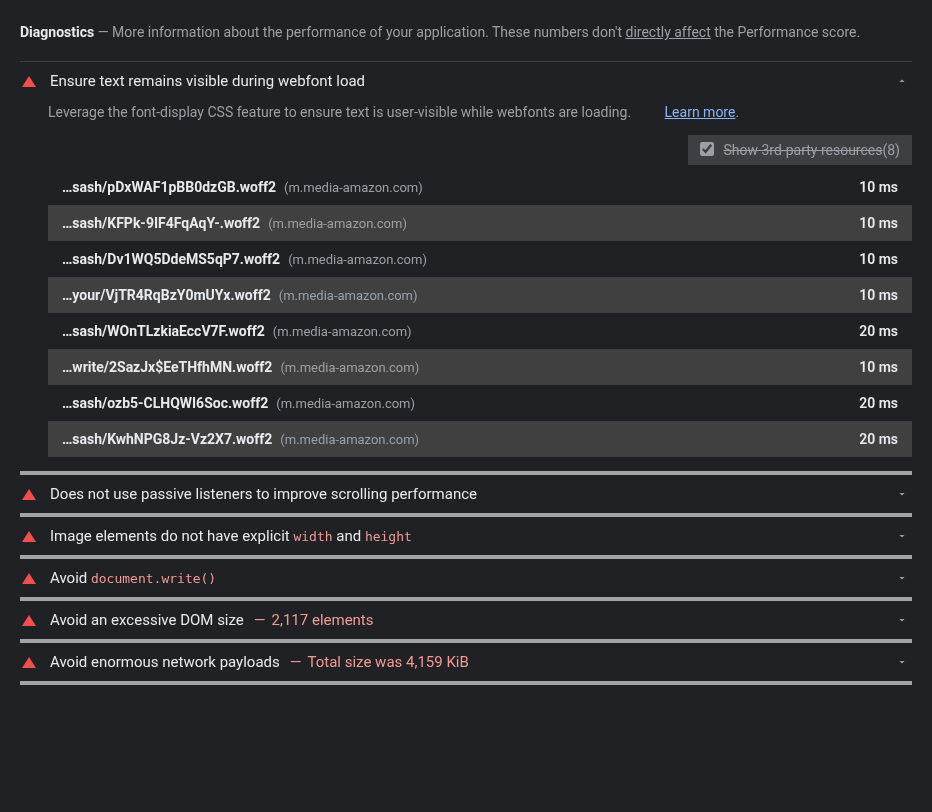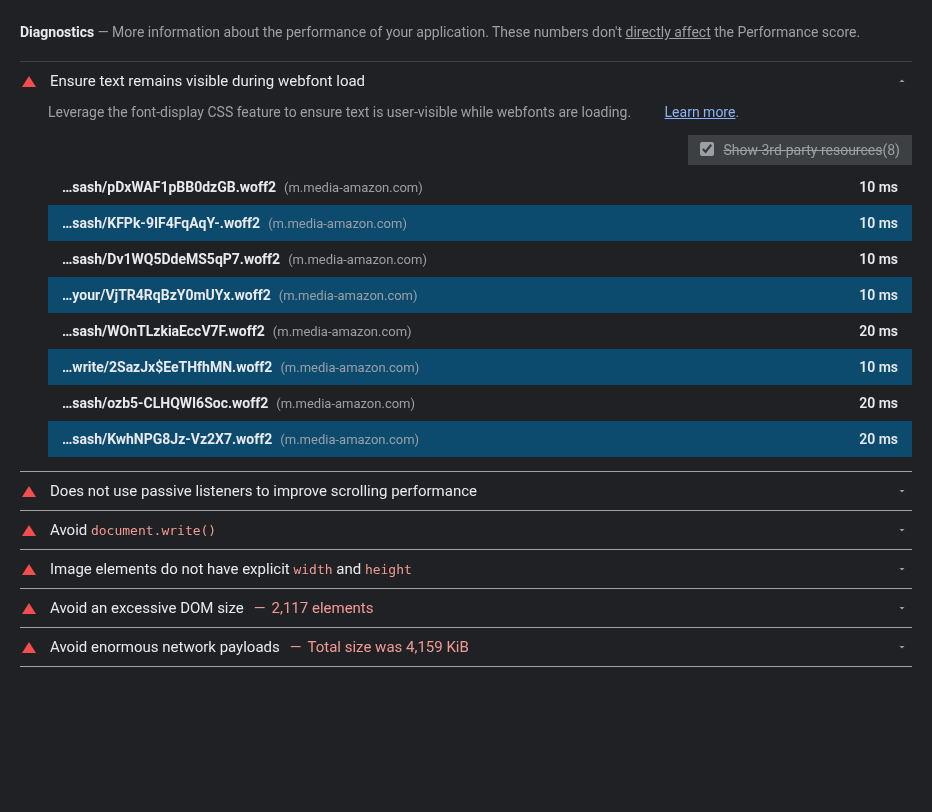--- a/index.html
+++ b/index.html
@@ -26,21 +26,21 @@
   .diag-header .ulink {
     color: #9aa0a6;
     text-decoration: underline;
   }
   .divider {
     border: none;
     border-top: 1px solid #3c4043;
     margin: 6px 0 0 0;
   }
   .audit {
-    border-bottom: 1px solid #a3a3a3;
+    border-bottom: 4px solid #a3a3a3;
   }
   .audit-header {
     display: flex;
     align-items: center;
     padding: 10px 0 10px 2px;
     cursor: pointer;
   }
   .triangle {
     width: 0; height: 0;
     border-left: 7px solid transparent;
@@ -113,21 +113,21 @@
     display: flex;
     align-items: center;
     padding: 10px 14px;
   }
   .thead {
     color: #9aa0a6;
     padding: 8px 14px 10px;
   }
   .thead .rcol { text-align: right; }
   .trow.alt {
-    background: #0c4a6e;
+    background: #404040;
   }
   .lcol { flex: 1; display: flex; align-items: baseline; gap: 8px;}
   .rcol { width: 120px; text-align: right; font-weight: 600; color: #e8eaed;}
   .url { color: #e8eaed; font-weight: 700; }
   .host { color: #9aa0a6; font-size: 13px; font-weight: 400;}
 </style>
 </head>
 <body>
 
 <div class="section">
@@ -225,44 +225,44 @@
       <svg class="chev" viewBox="0 0 24 24">
           <path fill="currentColor" d="M7 10l5 5 5-5z"></path>
         </svg>
     </div>
   </div>
 
   <div class="audit">
     <div class="audit-header">
       <span class="triangle"></span>
       <span class="audit-title">
+        <span>Image elements do not have explicit </span><span class="code">width</span><span> and </span><span class="code">height</span>
+      </span>
+      <svg class="chev" viewBox="0 0 24 24">
+          <path fill="currentColor" d="M7 10l5 5 5-5z"></path>
+        </svg>
+    </div>
+  </div>
+
+  <div class="audit">
+    <div class="audit-header">
+      <span class="triangle"></span>
+      <span class="audit-title">
         <span>Avoid </span><span class="code">document.write()</span>
       </span>
       <svg class="chev" viewBox="0 0 24 24">
           <path fill="currentColor" d="M7 10l5 5 5-5z"></path>
         </svg>
     </div>
   </div>
 
   <div class="audit">
     <div class="audit-header">
       <span class="triangle"></span>
       <span class="audit-title">
-        <span>Image elements do not have explicit </span><span class="code">width</span><span> and </span><span class="code">height</span>
-      </span>
-      <svg class="chev" viewBox="0 0 24 24">
-          <path fill="currentColor" d="M7 10l5 5 5-5z"></path>
-        </svg>
-    </div>
-  </div>
-
-  <div class="audit">
-    <div class="audit-header">
-      <span class="triangle"></span>
-      <span class="audit-title">
         <span>Avoid an excessive DOM size</span><span class="longdash">—</span><span class="subval">2,117 elements</span>
       </span>
       <svg class="chev" viewBox="0 0 24 24">
           <path fill="currentColor" d="M7 10l5 5 5-5z"></path>
         </svg>
     </div>
   </div>
 
   <div class="audit">
     <div class="audit-header">

